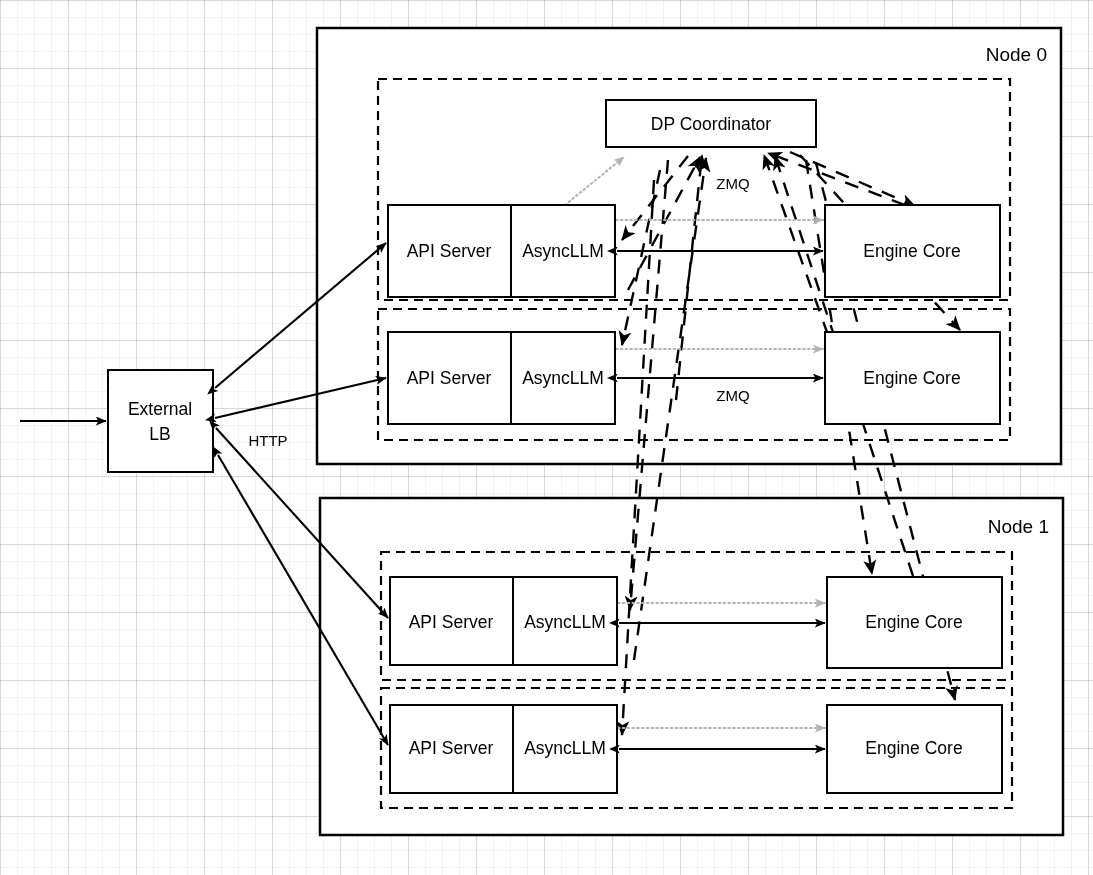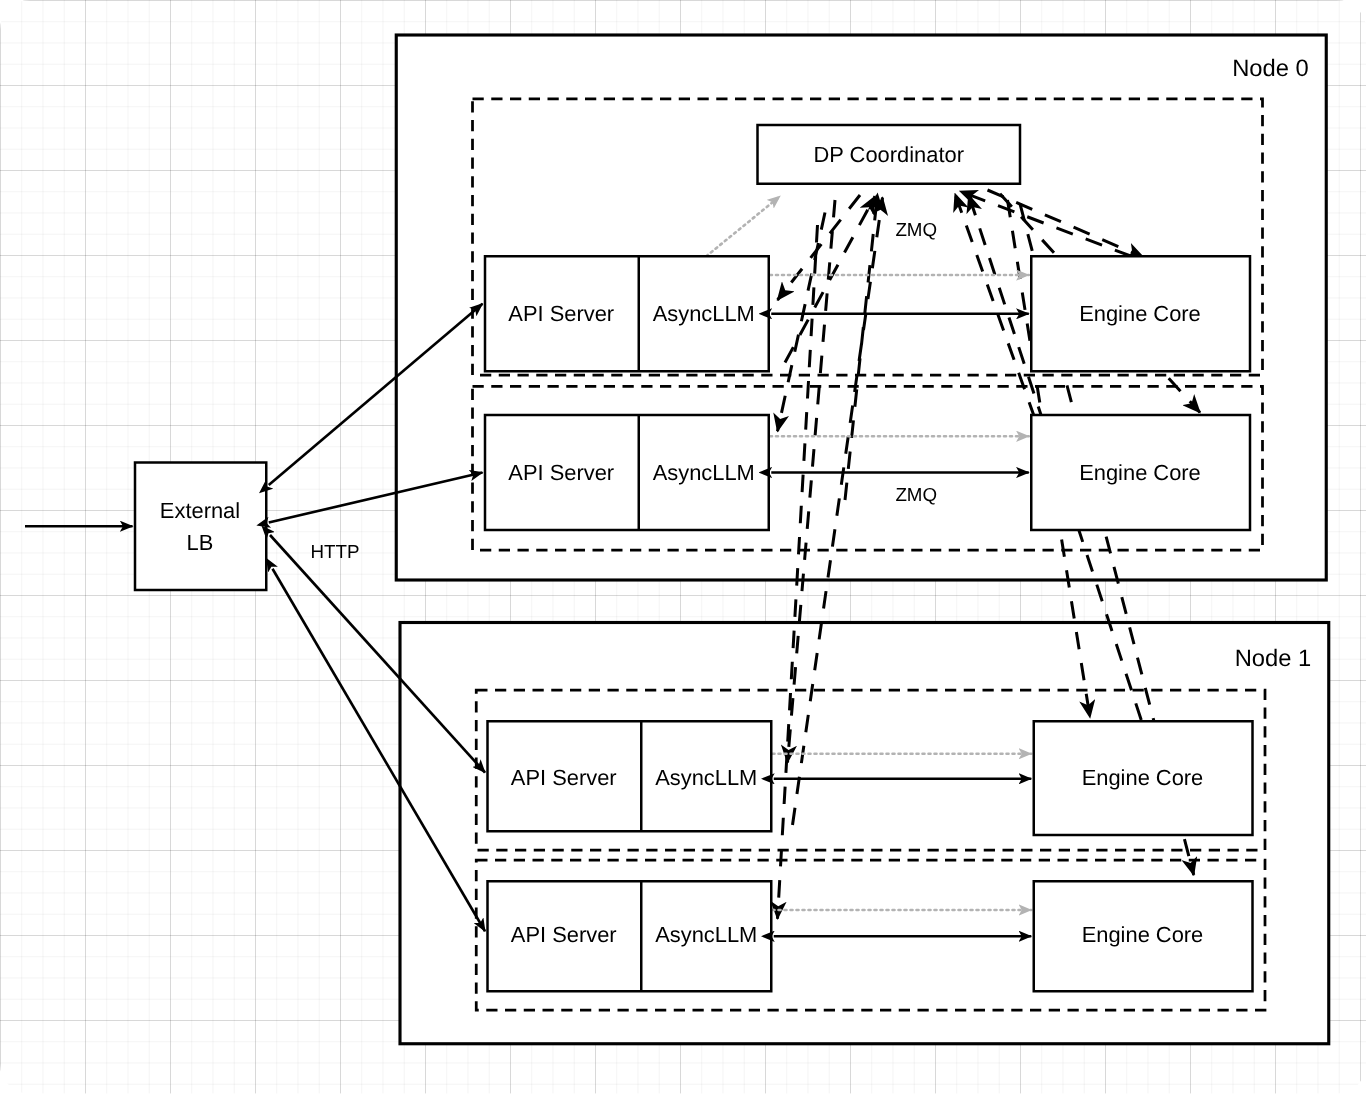--- a/index.html
+++ b/index.html
@@ -14,21 +14,20 @@
     background-color: #ffffff;
     background-image:
       linear-gradient(to right, rgba(0,0,0,0.045) 1px, transparent 1px),
       linear-gradient(to bottom, rgba(0,0,0,0.045) 1px, transparent 1px),
       linear-gradient(to right, rgba(0,0,0,0.115) 1px, transparent 1px),
       linear-gradient(to bottom, rgba(0,0,0,0.115) 1px, transparent 1px);
     background-size: 17px 17px, 17px 17px, 68px 68px, 68px 68px;
     background-position: 0 0, 0 0, 0 0, 0 0;
     overflow: hidden;
     font-family: "Liberation Sans", sans-serif;
-    border-radius: 24px;
   }
   svg.layer {
     position: absolute;
     left: 0;
     top: 0;
     width: 1093px;
     height: 875px;
     overflow: visible;
   }
   .node-label {

